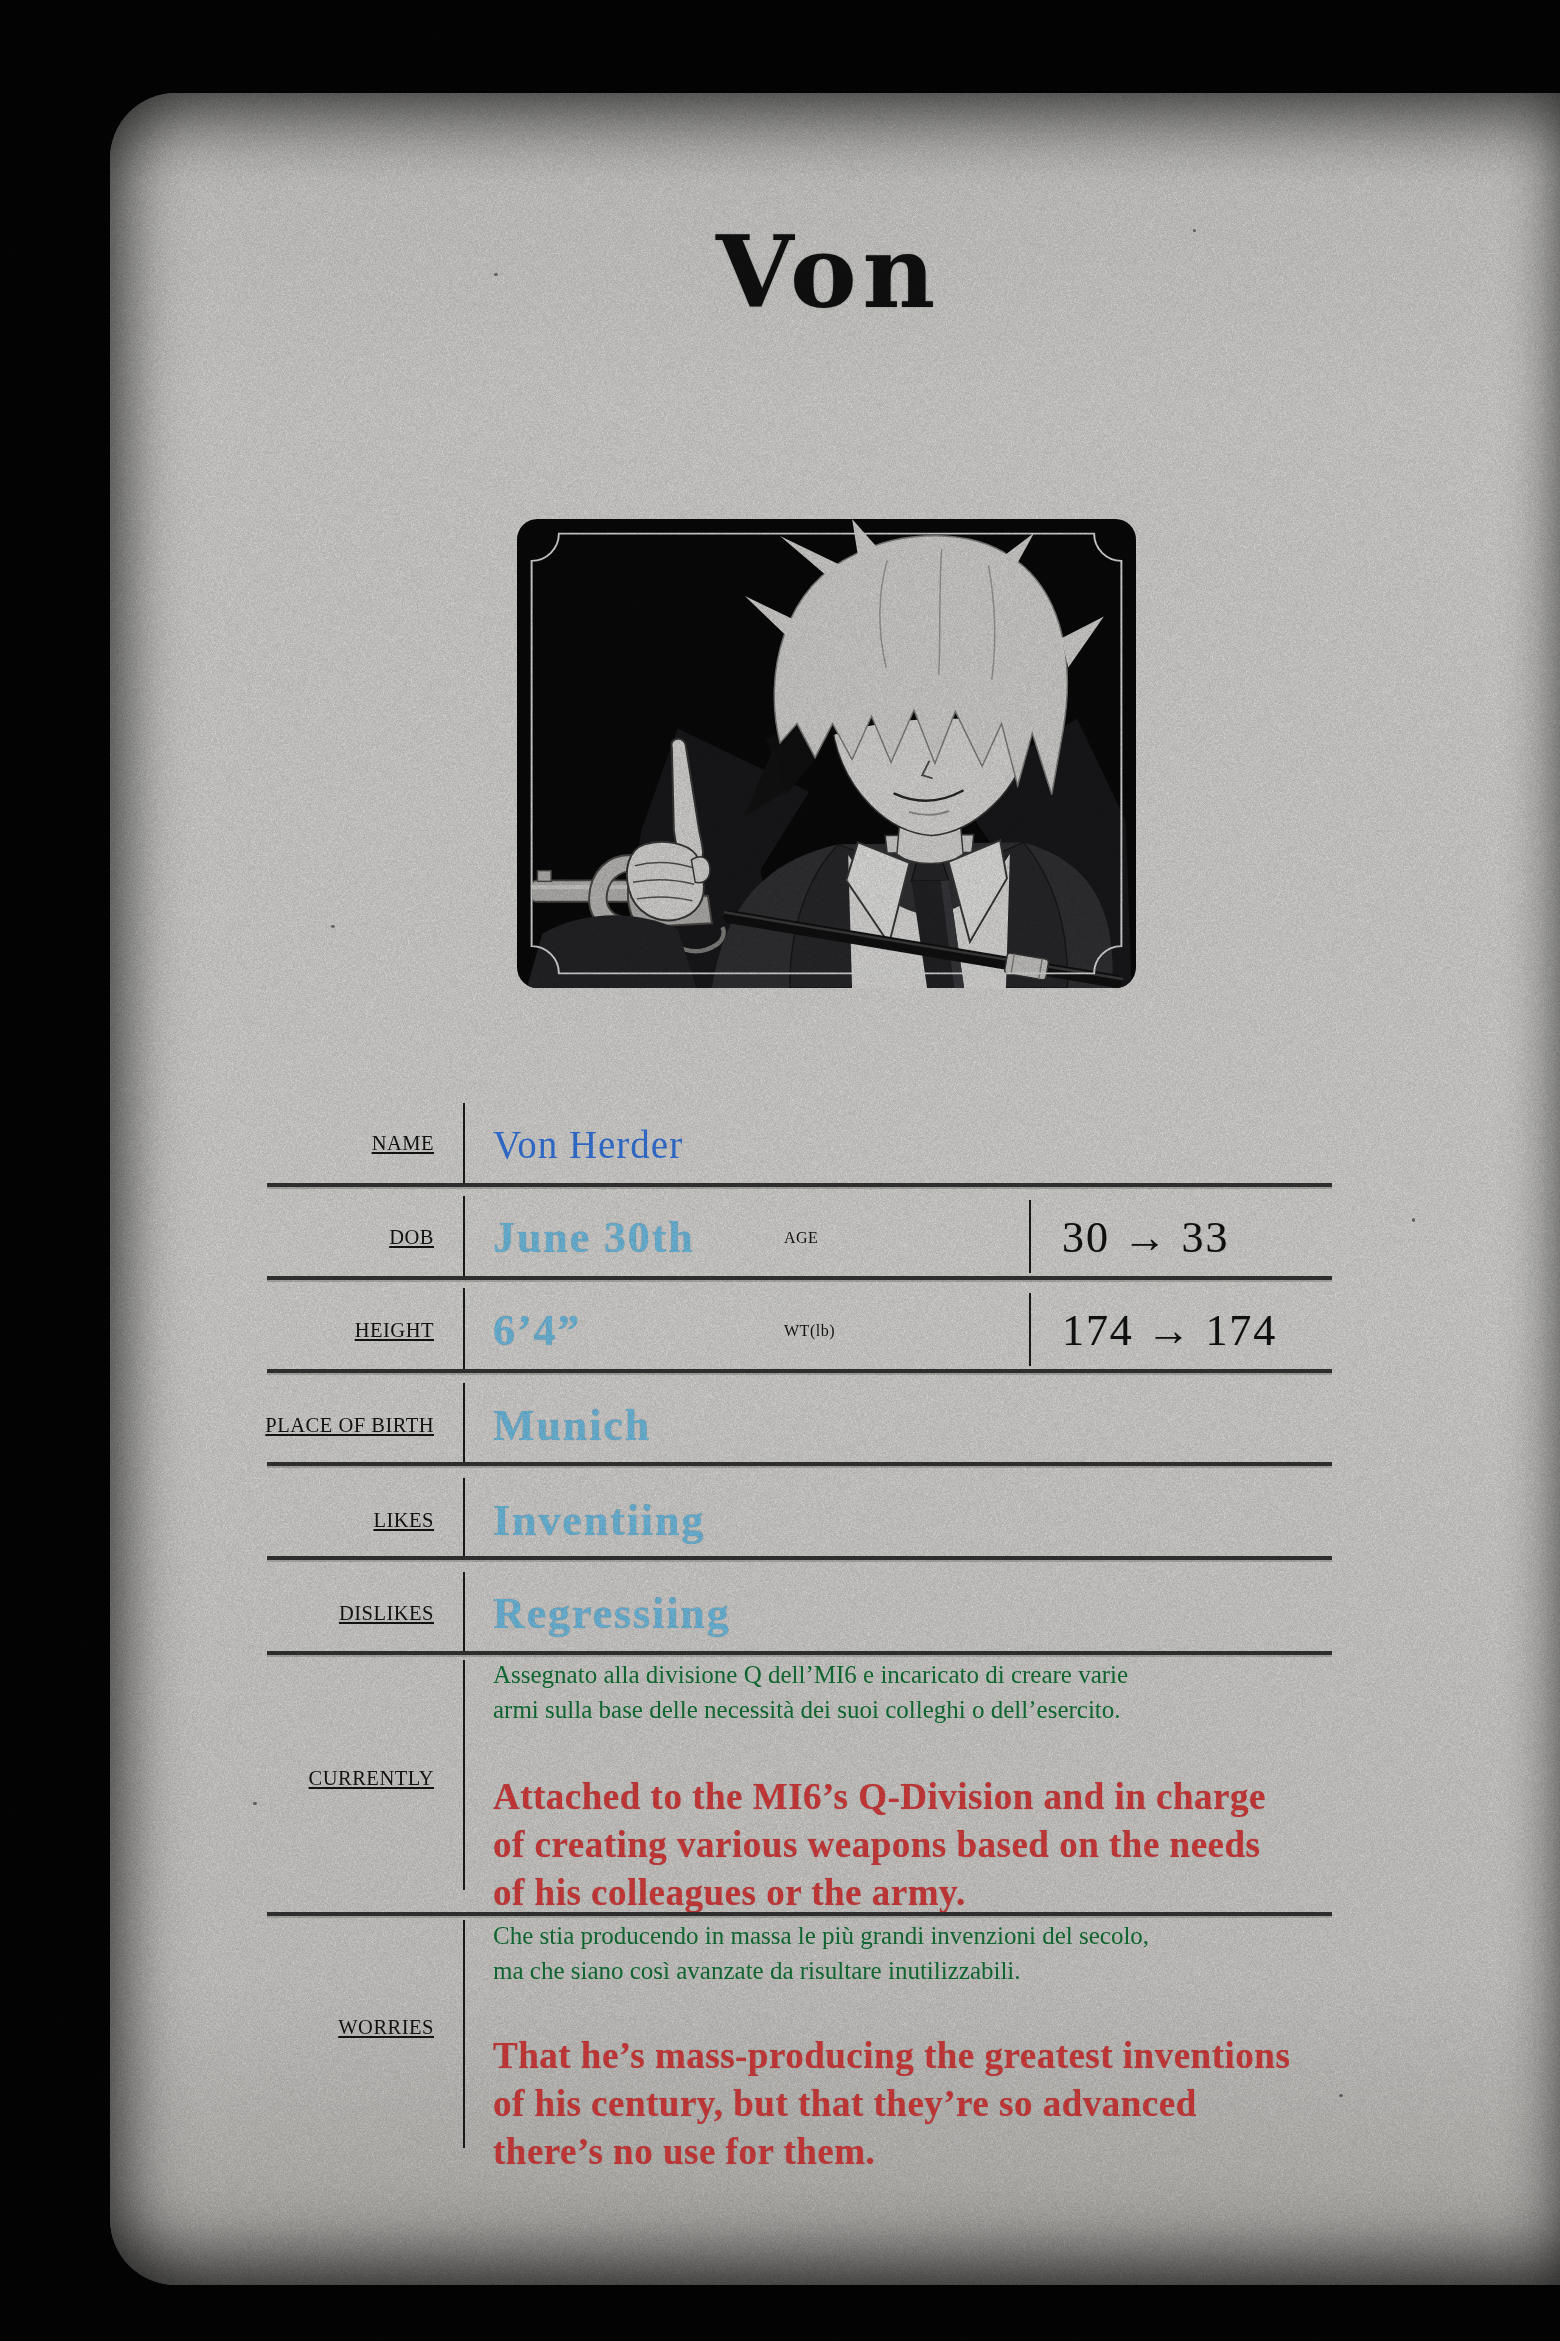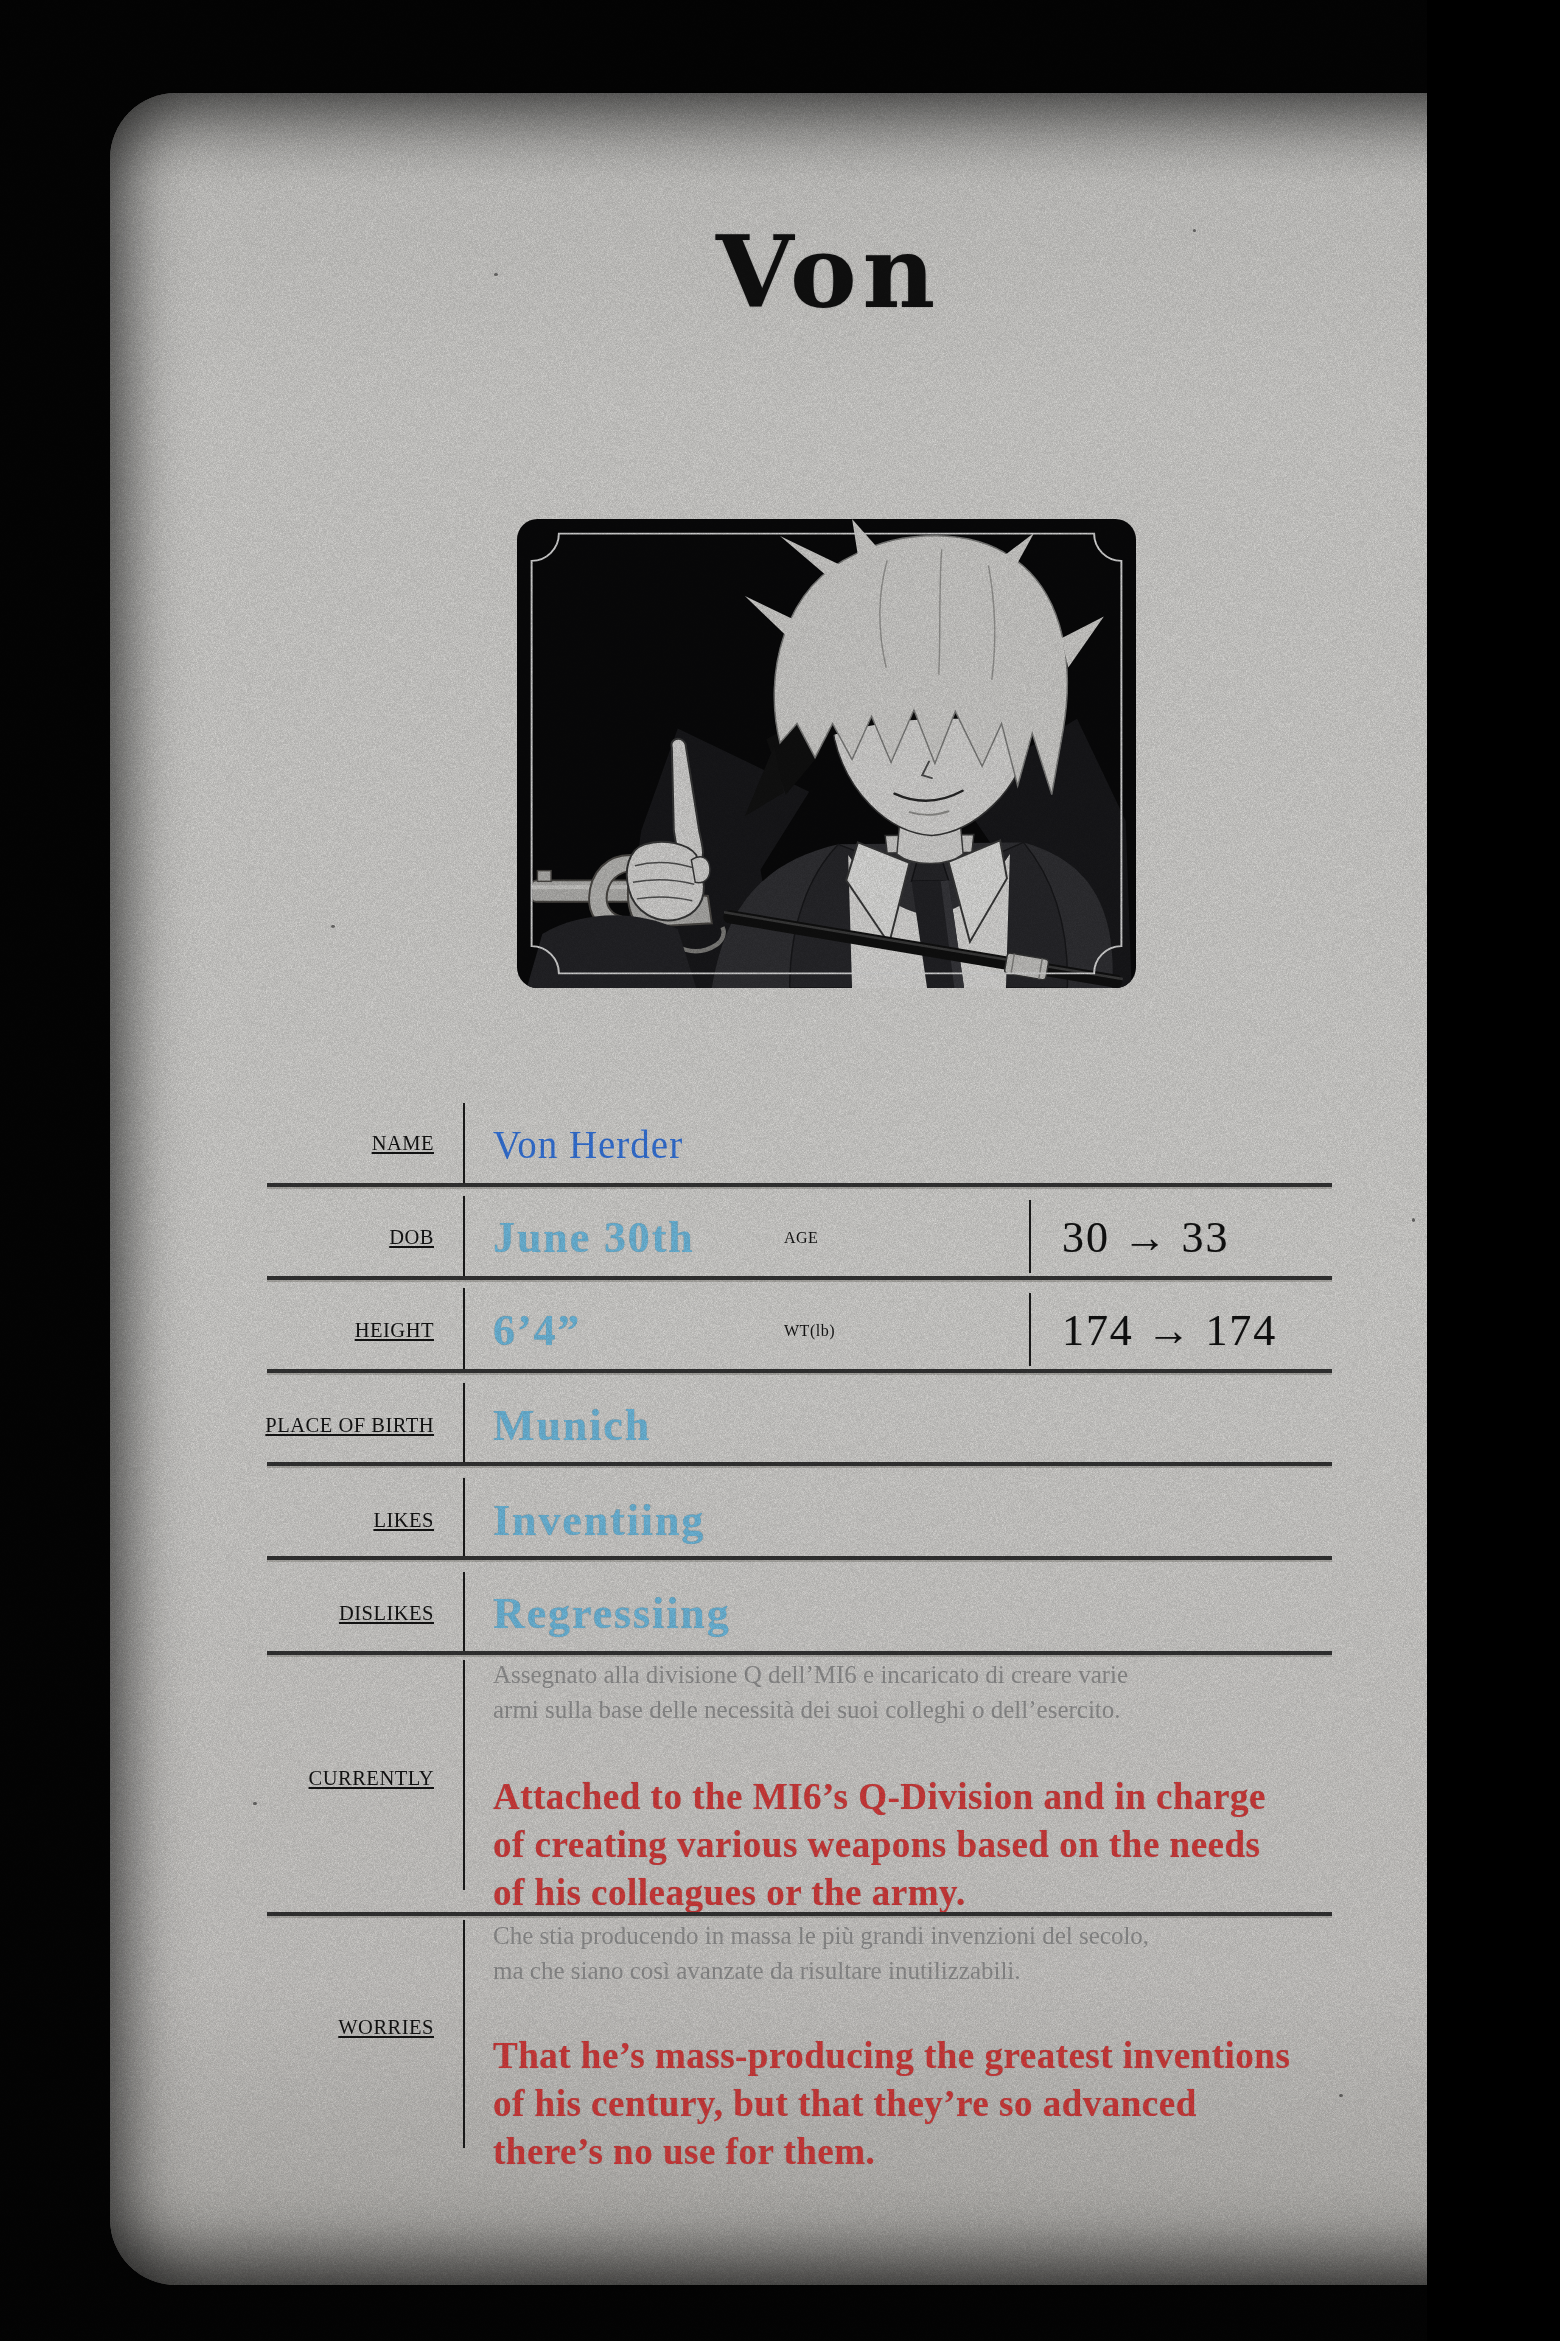--- a/index.html
+++ b/index.html
@@ -1,18 +1,18 @@
 <!DOCTYPE html>
 <html style="font-size:7.8px"><head>
 <meta charset="utf-8">
 <style>
   html,body{margin:0;padding:0;background:#000;}
   #stage{
     position:relative;
-    width:1427px;height:2342px;
+    width:1560px;height:2342px;
     background:#050505;
     overflow:hidden;
     font-family:"Liberation Serif", serif;
     color:#1c1c1c;
   }
   
   .paper{
     position:absolute;
     left:110px;top:93px;
     width:1450px;height:2192px;
@@ -68,21 +68,21 @@
     color:#141414;text-shadow:0 0 1px rgba(10,10,10,.3);
     white-space:nowrap;
   }
   .val-name{
     position:absolute;left:493px;
     font-weight:normal;font-size:39px;line-height:41px;letter-spacing:1px;
     color:#3b82f6;white-space:nowrap;
   }
   .itxt{
     position:absolute;left:493px;width:925px;
-    font-size:25px;line-height:35px;color:#a3a3a3;
+    font-size:25px;line-height:35px;color:#15803d;
     white-space:pre-line;
   }
   .etxt{
     position:absolute;left:493px;width:1013px;
     font-weight:bold;font-size:37px;line-height:48px;letter-spacing:0.5px;
     color:#ef4444;text-shadow:0 0 1px rgba(10,10,10,.3);
     white-space:pre-line;
     margin-top:40px;
   }
   

